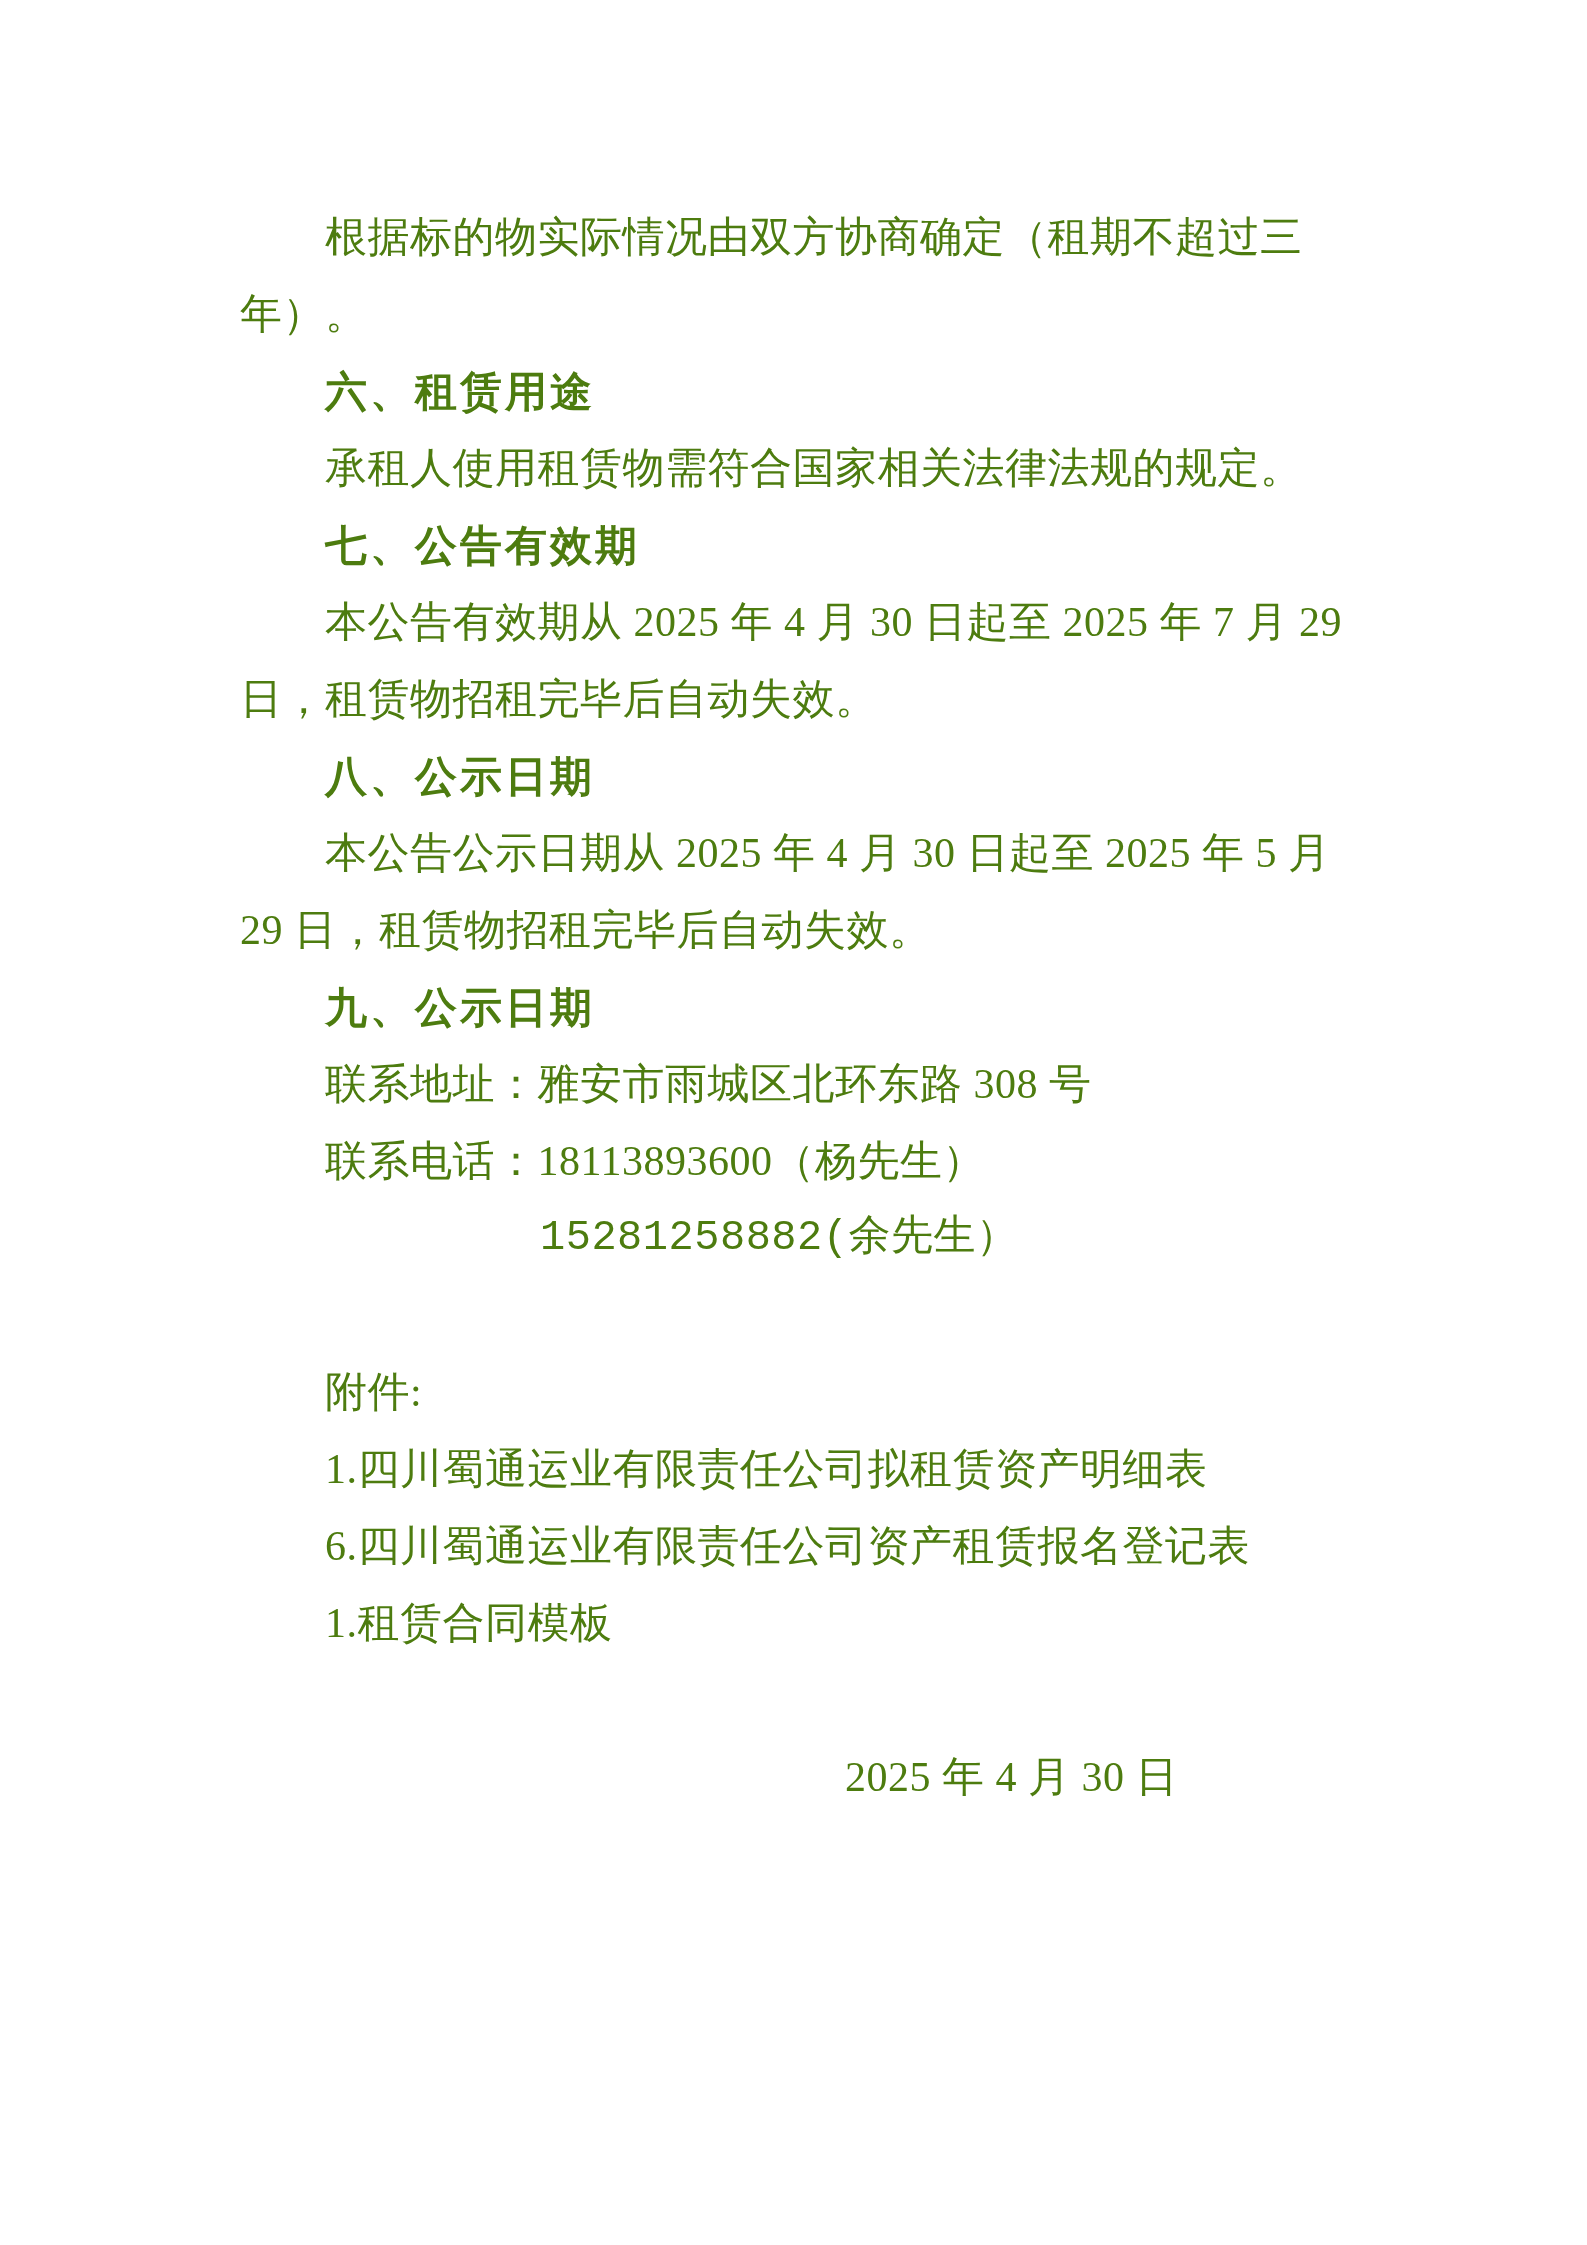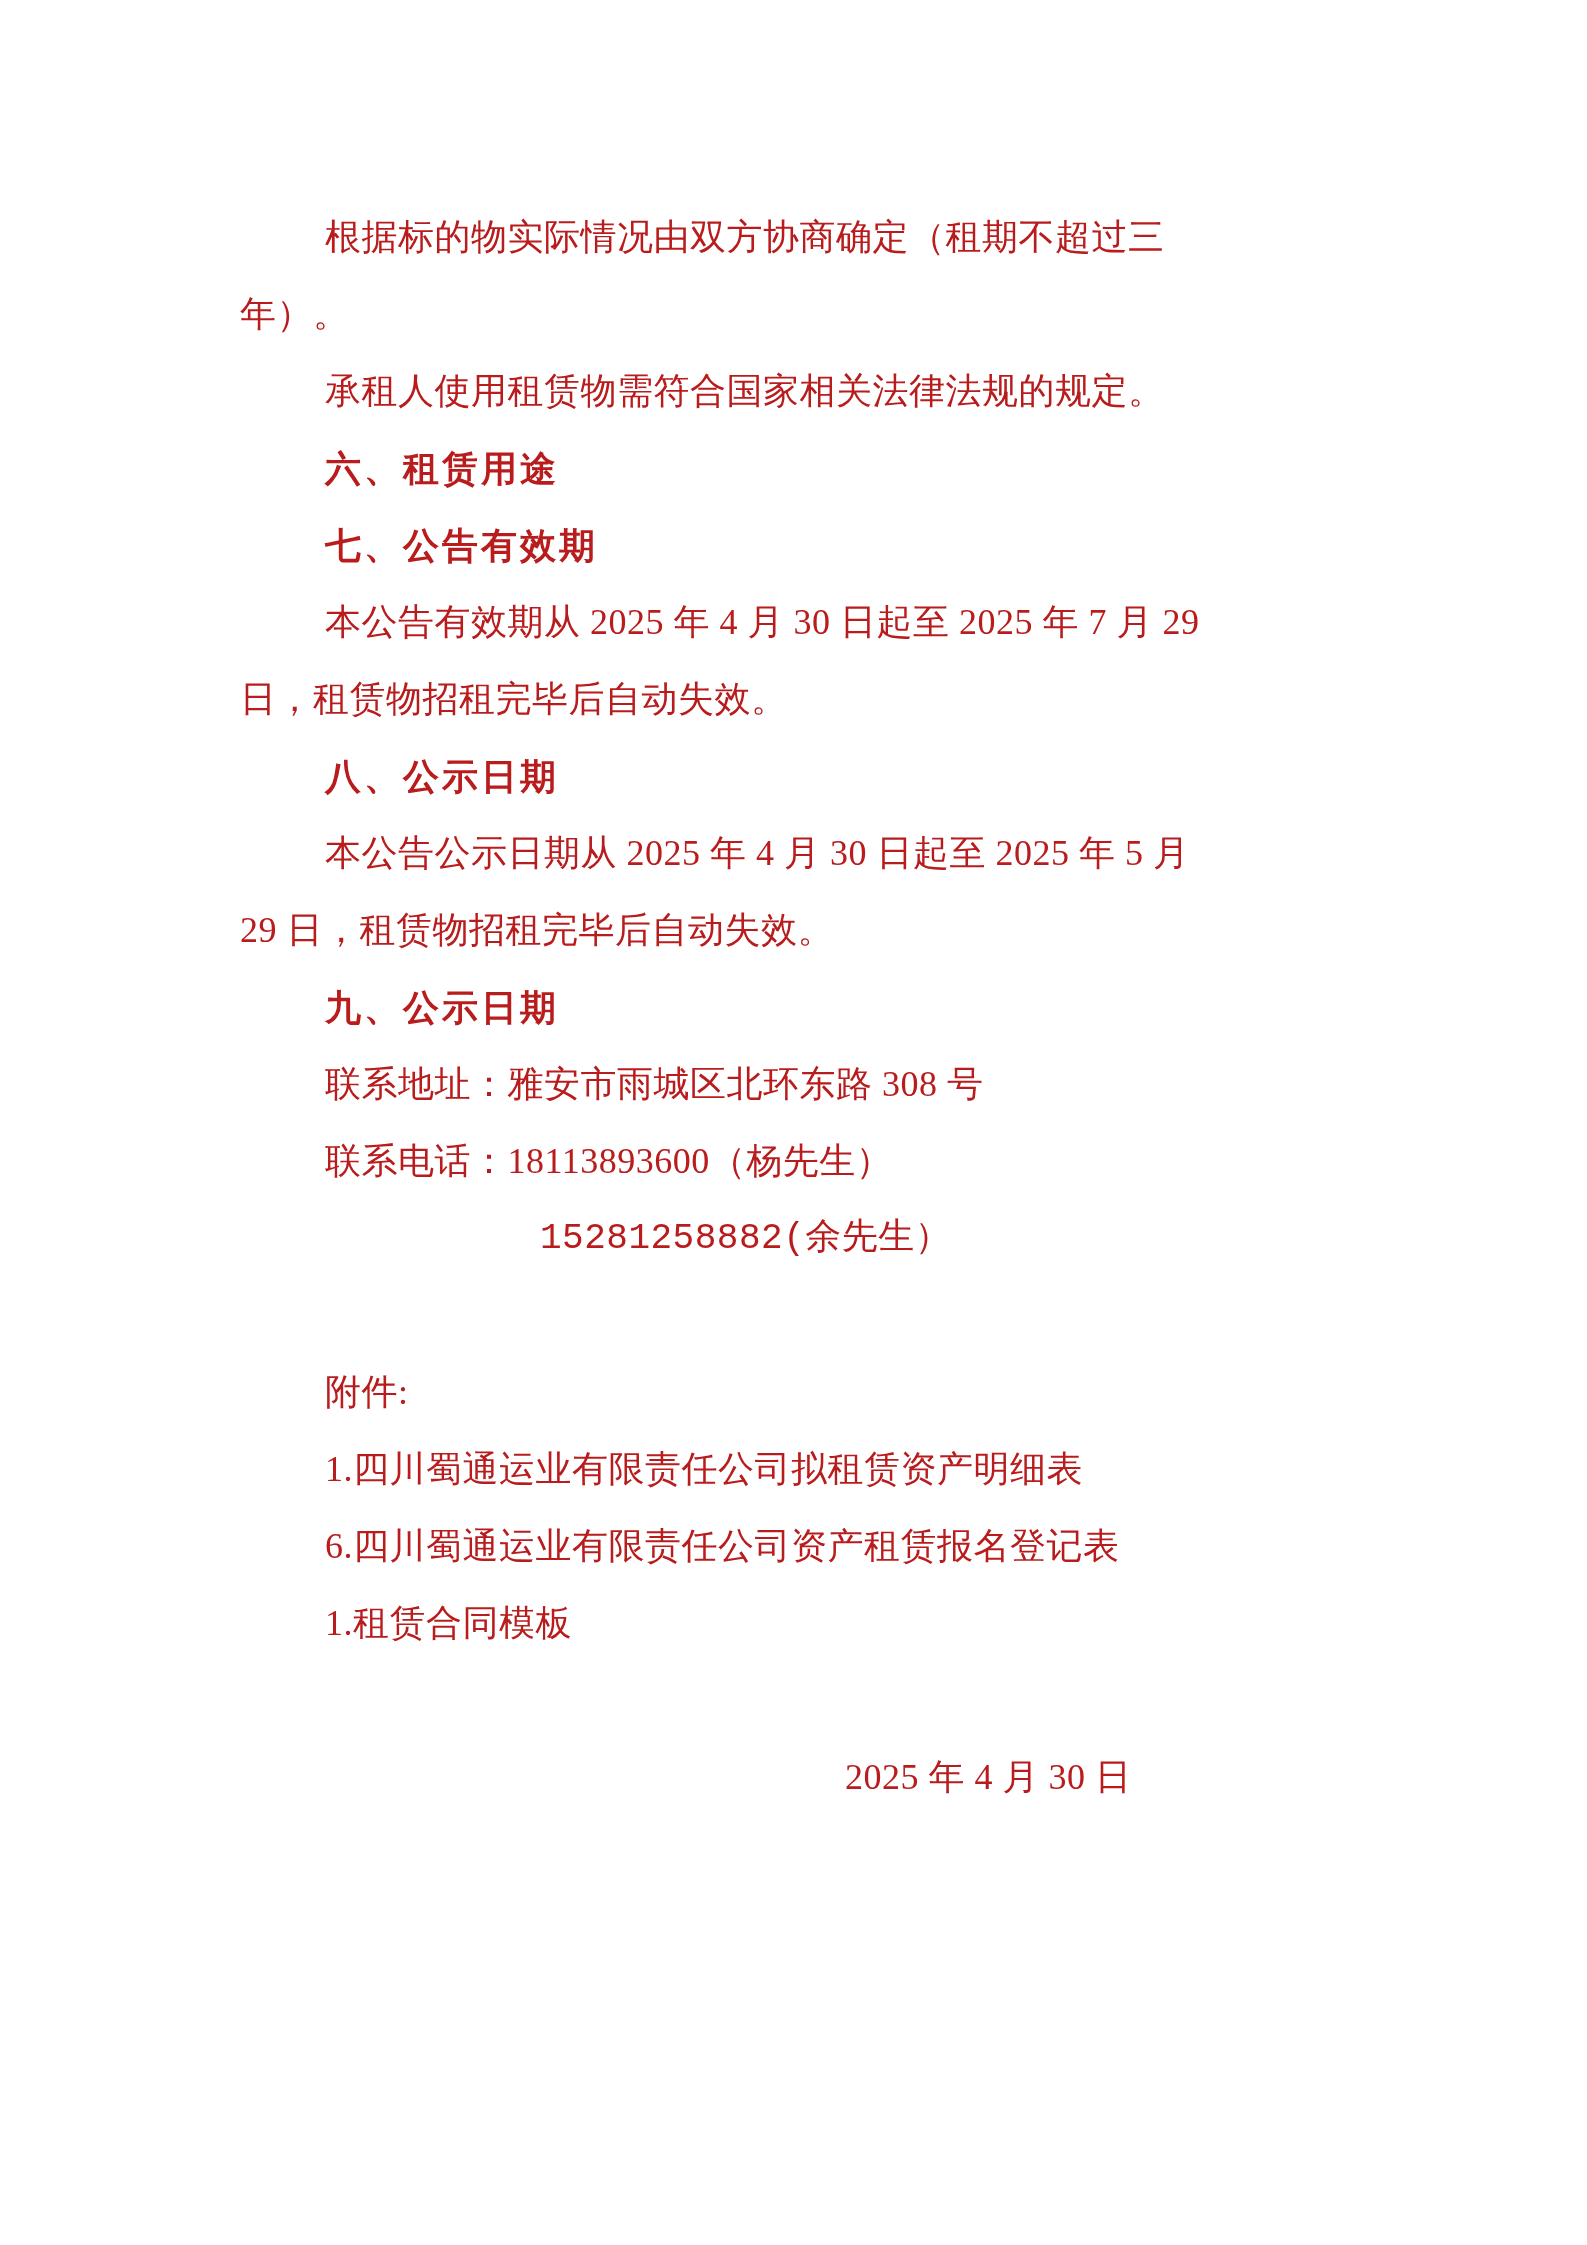--- a/index.html
+++ b/index.html
@@ -16,25 +16,25 @@
     overflow: hidden;
   }
   .content {
     position: absolute;
     left: 240px;
     top: 199px;
     width: 1110px;
   }
   .line {
     font-family: "Liberation Serif", "DejaVu Serif", serif;
-    font-size: 36px;
+    font-size: 42px;
     line-height: 77px;
     letter-spacing: 0.5px;
     white-space: nowrap;
-    color: #b91c1c;
+    color: #4d7c0f;
   }
   .indent   { padding-left: 85px; }
   .flush    { padding-left: 0; }
   .phone2   { padding-left: 300px; font-family: Liberation Mono, monospace; }
   .heading  {
     font-family: "Liberation Sans", "DejaVu Sans", sans-serif;
     font-weight: 700;
     letter-spacing: 3px;
   }
   .sign-company { padding-left: 517px; }
@@ -43,22 +43,22 @@
 </style>
 </head>
 <body>
 
 <div class="page">
   <div class="content">
 
     <div class="line indent">根据标的物实际情况由双方协商确定（租期不超过三</div>
     <div class="line flush">年）。</div>
 
+    <div class="line heading indent">六、租赁用途</div>
     <div class="line indent">承租人使用租赁物需符合国家相关法律法规的规定。</div>
-    <div class="line heading indent">六、租赁用途</div>
 
     <div class="line heading indent">七、公告有效期</div>
     <div class="line indent">本公告有效期从 2025 年 4 月 30 日起至 2025 年 7 月 29</div>
     <div class="line flush">日，租赁物招租完毕后自动失效。</div>
 
     <div class="line heading indent">八、公示日期</div>
     <div class="line indent">本公告公示日期从 2025 年 4 月 30 日起至 2025 年 5 月</div>
     <div class="line flush">29 日，租赁物招租完毕后自动失效。</div>
 
     <div class="line heading indent">九、公示日期</div>

